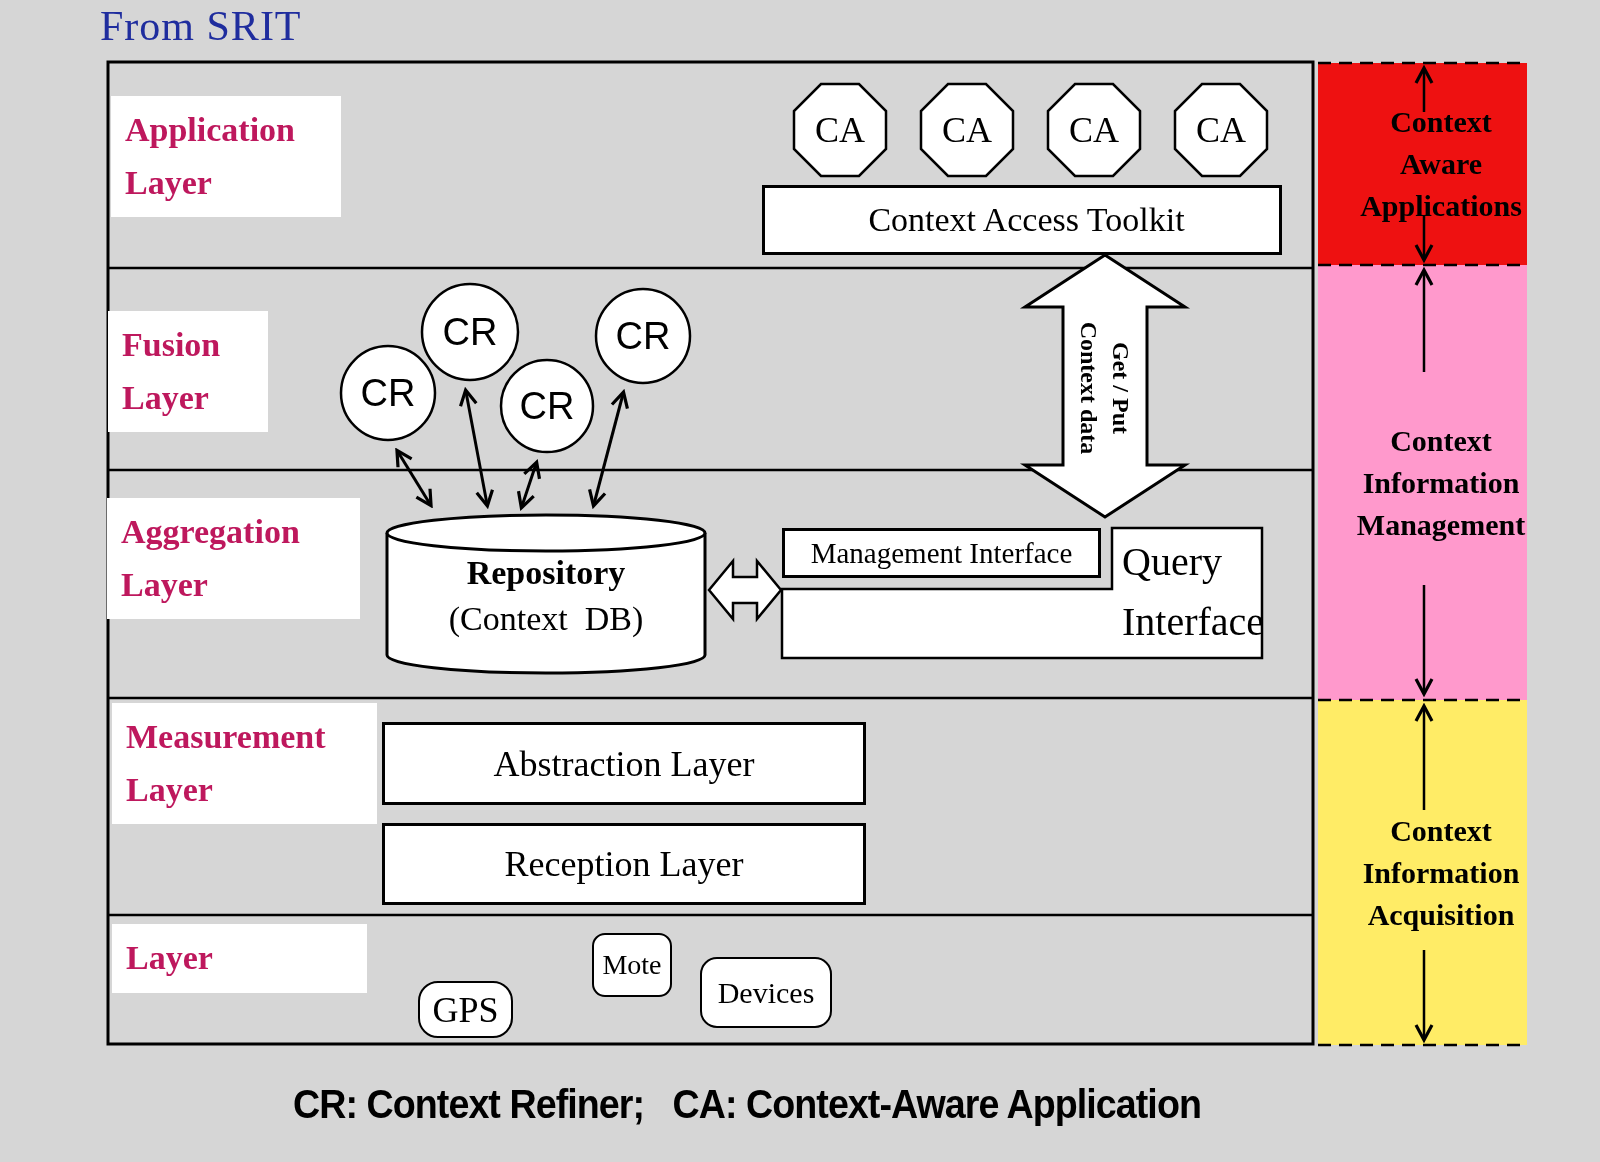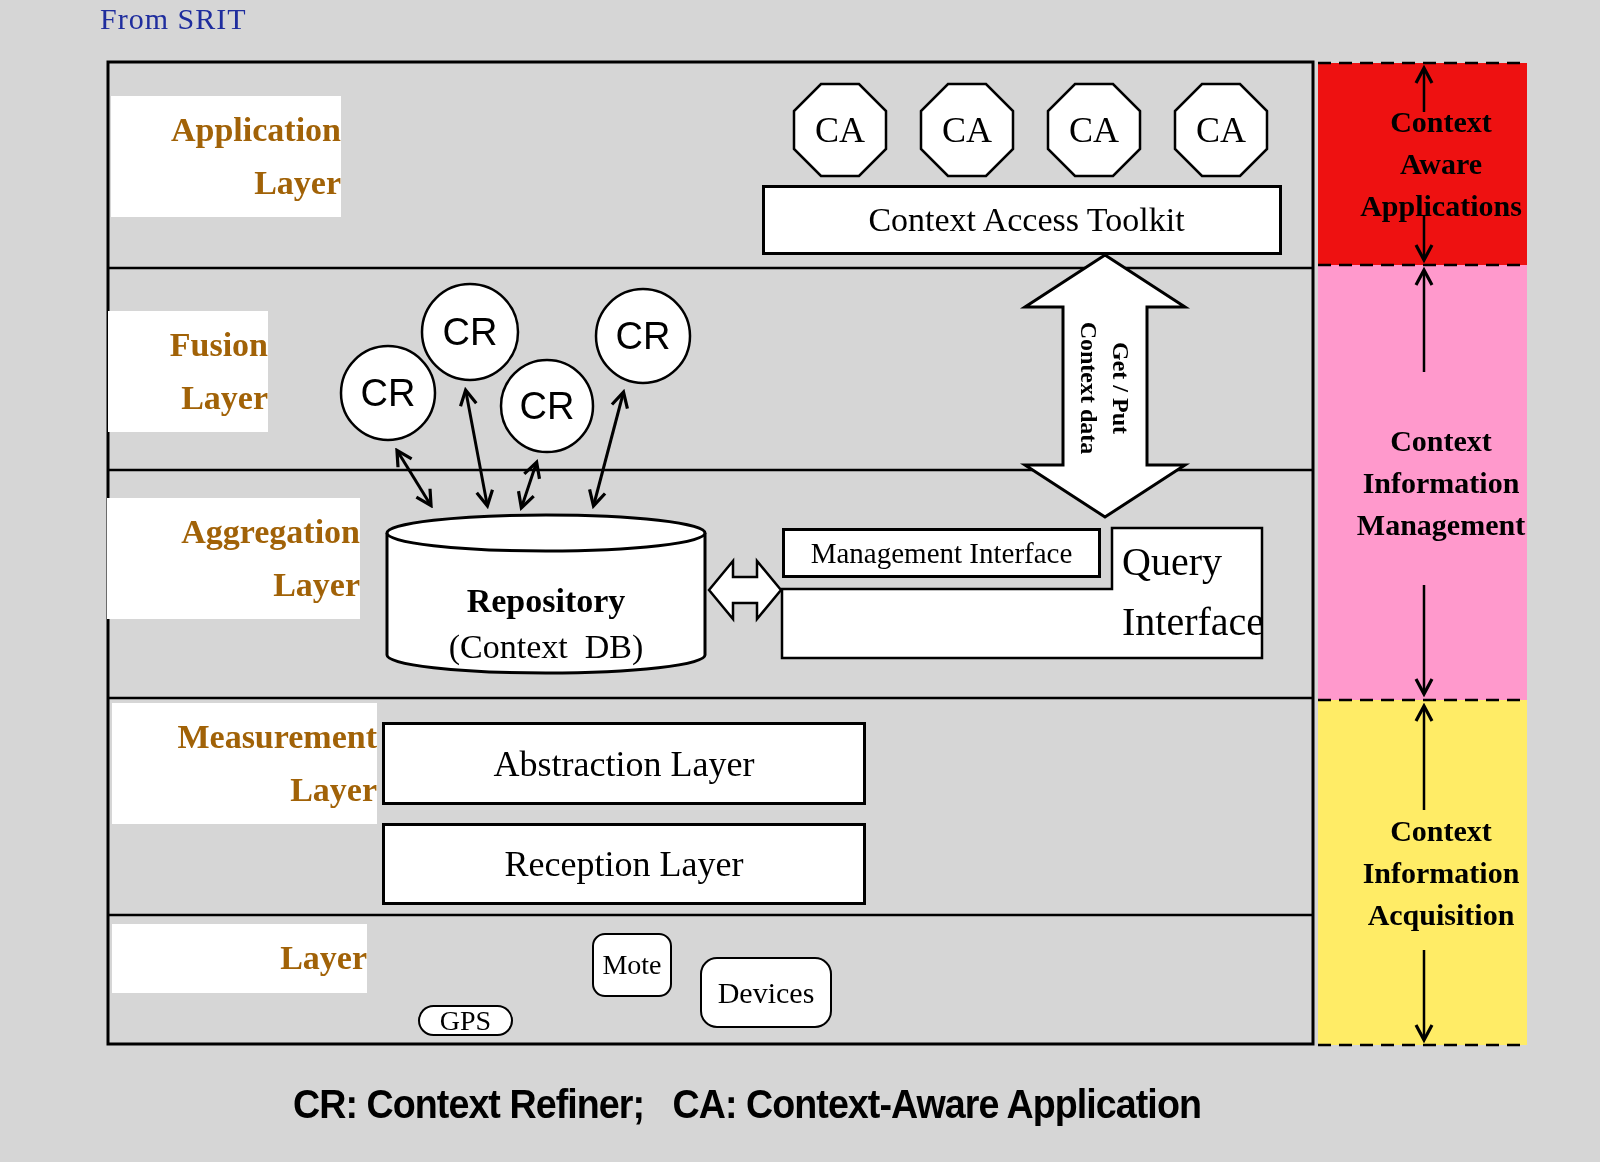--- a/index.html
+++ b/index.html
@@ -1,26 +1,26 @@
 <!DOCTYPE html>
 <html><head>
 <meta charset="utf-8">
 <style>
   html,body{margin:0;padding:0;}
   body{font-family:"Liberation Serif","DejaVu Serif",serif;}
   #page{position:relative;width:1600px;height:1162px;background:#d6d6d6;overflow:hidden;}
   .abs{position:absolute;box-sizing:border-box;}
-  #title{left:100px;top:2px;font-size:30px;color:#1f2d9e;letter-spacing:1px;}
+  #title{left:100px;top:2px;font-size:42px;color:#1f2d9e;letter-spacing:1px;}
   svg.layer-svg{position:absolute;left:0;top:0;z-index:1;}
   .band{z-index:0;padding-left:37px;}
   .band-text{width:100%;height:100%;display:flex;flex-direction:column;align-items:center;justify-content:center;
              font-weight:bold;font-size:30px;line-height:1.4;color:#000;text-align:center;}
   .z2{z-index:2;}
   .whitebox{background:#fff;border:3px solid #000;display:flex;align-items:center;justify-content:center;}
-  .label{background:#fff;padding:8px 0 8px 14px;font-weight:bold;font-size:34px;line-height:1.55;color:#a16207;text-align:right;}
+  .label{background:#fff;padding:8px 0 8px 14px;font-weight:bold;font-size:34px;line-height:1.55;color:#be185d;}
   .node-text{display:flex;align-items:center;justify-content:center;font-size:36px;color:#000;}
   .cr-text{font-family:"Liberation Sans","DejaVu Sans",sans-serif;font-size:38px;}
   .pre{white-space:pre;}
   #caption{left:0;top:1082px;width:1494px;text-align:center;
            font-family:"Liberation Sans","DejaVu Sans",sans-serif;font-weight:bold;font-size:40px;
            letter-spacing:-1px;transform:scaleX(0.94);}
   #getput{left:975px;top:351px;width:260px;height:74px;transform:rotate(90deg);
           display:flex;flex-direction:column;align-items:center;justify-content:center;
           font-weight:bold;font-size:24px;line-height:1.35;text-align:center;}
   #repo-text{left:390px;top:550px;width:312px;text-align:center;font-size:34px;line-height:1.35;}
@@ -136,33 +136,33 @@
   <div class="abs z2 node-text cr-text" style="left:423px;top:285px;width:94px;height:94px;">CR</div>
   <div class="abs z2 node-text cr-text" style="left:500px;top:359px;width:94px;height:94px;">CR</div>
   <div class="abs z2 node-text cr-text" style="left:596px;top:289px;width:94px;height:94px;">CR</div>
 
   <div class="abs z2" id="getput">
     <div>Get / Put</div>
     <div>Context data</div>
   </div>
 
   <div class="abs z2" id="repo-text">
-    <div style="font-weight:bold;margin-top:28px;">Repository</div>
+    <div style="font-weight:bold;">Repository</div>
     <div class="pre">(Context  DB)</div>
   </div>
 
   <div class="abs z2 whitebox" style="left:782px;top:528px;width:319px;height:50px;font-size:29px;">Management Interface</div>
 
   <div class="abs z2" id="query-text">
     <div>Query</div>
     <div>Interface</div>
   </div>
 
   <div class="abs z2 whitebox" style="left:382px;top:722px;width:484px;height:83px;font-size:36px;">Abstraction Layer</div>
   <div class="abs z2 whitebox" style="left:382px;top:823px;width:484px;height:82px;font-size:36px;">Reception Layer</div>
 
-  <div class="abs z2 whitebox" style="left:418px;top:981px;width:95px;height:31px;font-size:28px;border-width:2.5px;border-radius:20px;margin-top:24px;">GPS</div>
+  <div class="abs z2 whitebox" style="left:418px;top:981px;width:95px;height:57px;font-size:36px;border-width:2.5px;border-radius:20px;">GPS</div>
   <div class="abs z2 whitebox" style="left:568px;top:933px;width:80px;height:64px;font-size:28px;border-width:2.5px;border-radius:13px;margin-left:24px;">Mote</div>
   <div class="abs z2 whitebox" style="left:700px;top:957px;width:132px;height:71px;font-size:30px;border-width:2.5px;border-radius:17px;">Devices</div>
 
   <div class="abs z2 pre" id="caption">CR: Context Refiner;   CA: Context-Aware Application</div>
 
 </div>
 
 </body></html>

